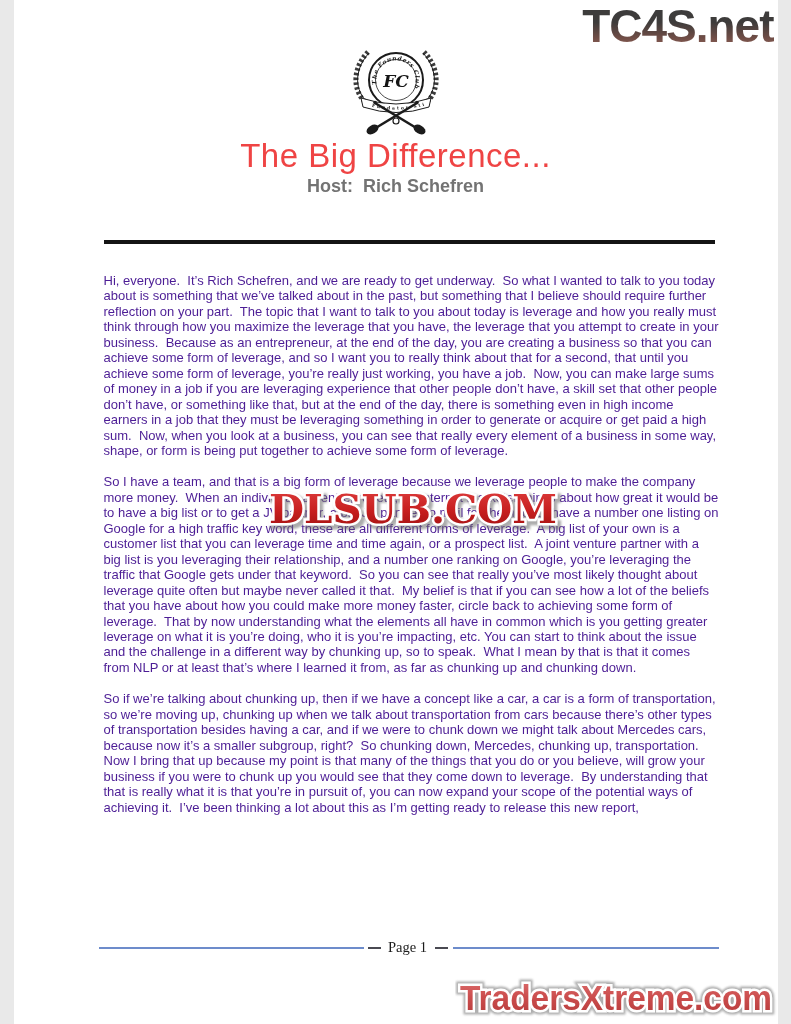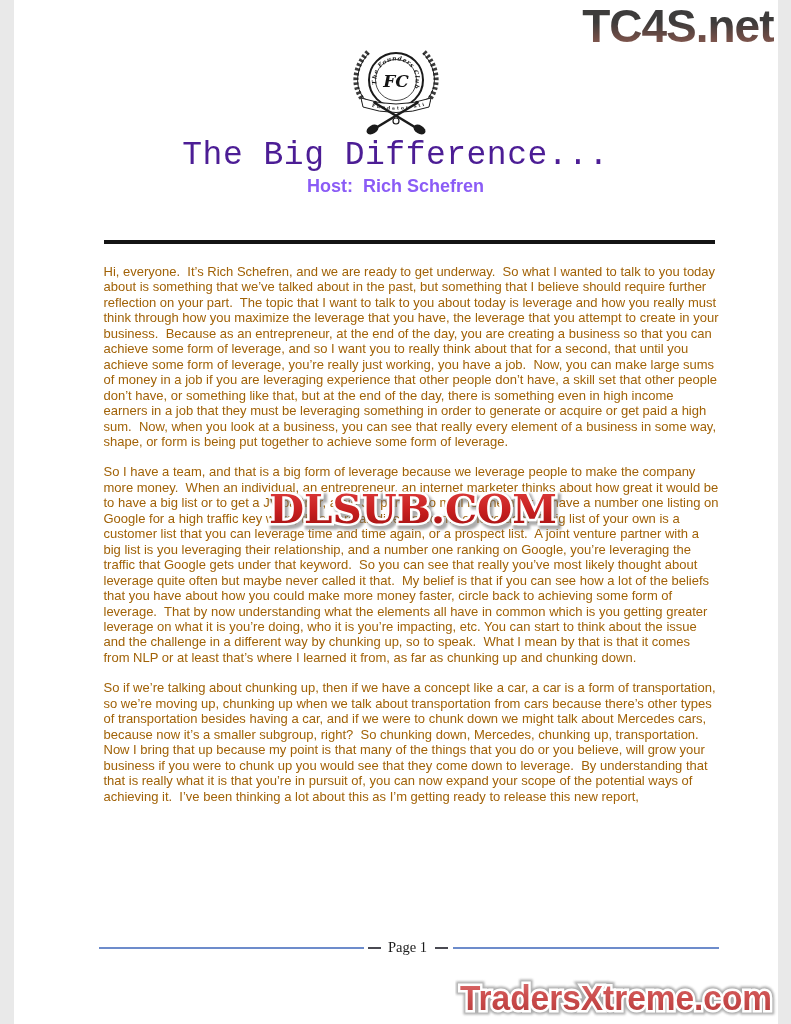--- a/index.html
+++ b/index.html
@@ -17,33 +17,33 @@
   }
   
   .header{position:absolute;top:42px;left:0;width:100%;text-align:center;color:#0f0f0f;}
   .emblem{display:block;margin:0 auto;}
   .club-name-wrap{line-height:30px;height:30px;}
   .club-name{
     display:inline-block;transform:scaleX(0.85);transform-origin:center;
     font-family:"Liberation Sans",sans-serif;font-weight:bold;font-size:33px;letter-spacing:0px;color:#050505;
   }
   .doc-title{
-    font-family:Liberation Mono, monospace;font-size:33px;line-height:36px;color:#4c1d95;
+    font-family:Liberation Sans, sans-serif;font-size:33px;line-height:36px;color:#ef4444;
     letter-spacing:0.5px;
   }
   .host-line{
-    font-family:"Liberation Sans",sans-serif;font-weight:bold;font-size:18px;line-height:22px;color:#8b5cf6;
+    font-family:"Liberation Sans",sans-serif;font-weight:bold;font-size:18px;line-height:22px;color:#737373;
     white-space:pre;margin-top:1px;
   }
   
   .rule{position:absolute;top:240px;left:90px;width:611px;height:4px;background:#141414;}
   
   .body-text{position:absolute;top:257px;left:90px;width:616px;}
   .body-text p{
-    margin:7px 0 15px 0;font-size:13px;line-height:15.45px;color:#a16207;
+    margin:16px 0 15px 0;font-size:13px;line-height:15.45px;color:#4c1d95;
     white-space:pre-wrap;text-align:left;
   }
   
   .watermark{position:absolute;top:480px;left:248px;width:302px;height:58px;}
   
   .footer-rule{
     position:absolute;top:940px;left:85px;width:620px;height:16px;
     display:flex;align-items:center;
   }
   .footer-line{flex:1;height:2px;background:#6d8ccb;}

